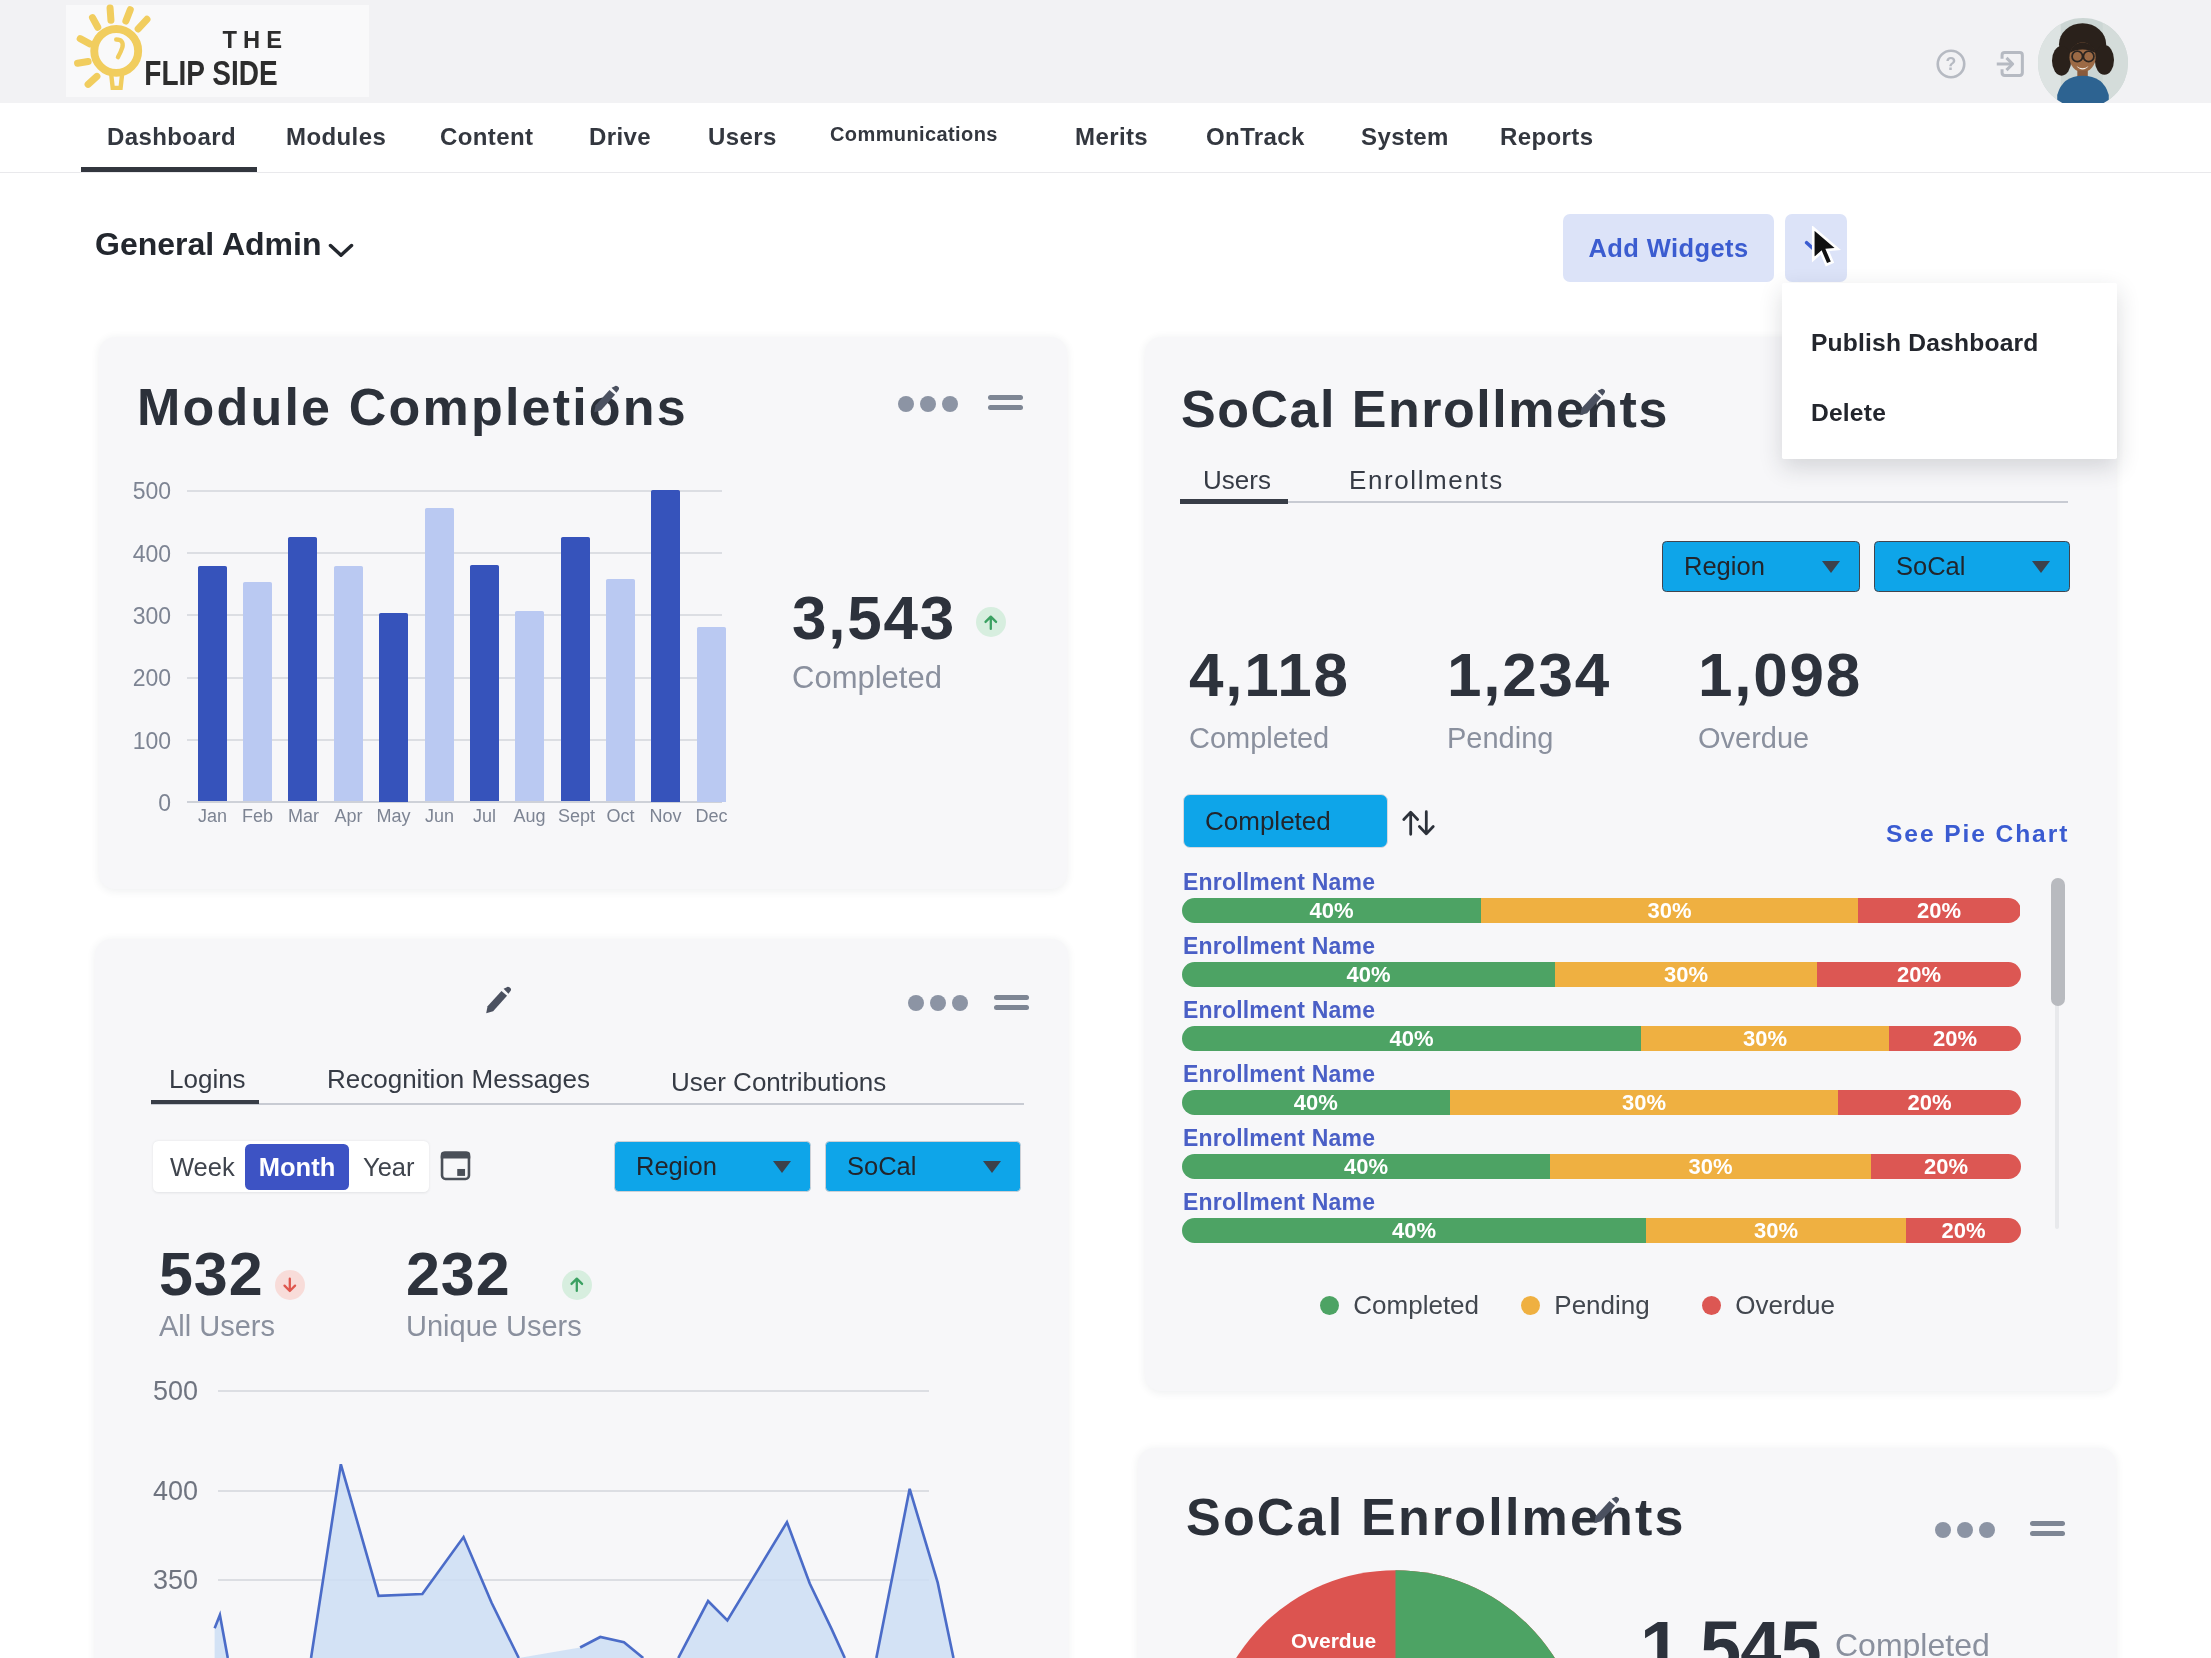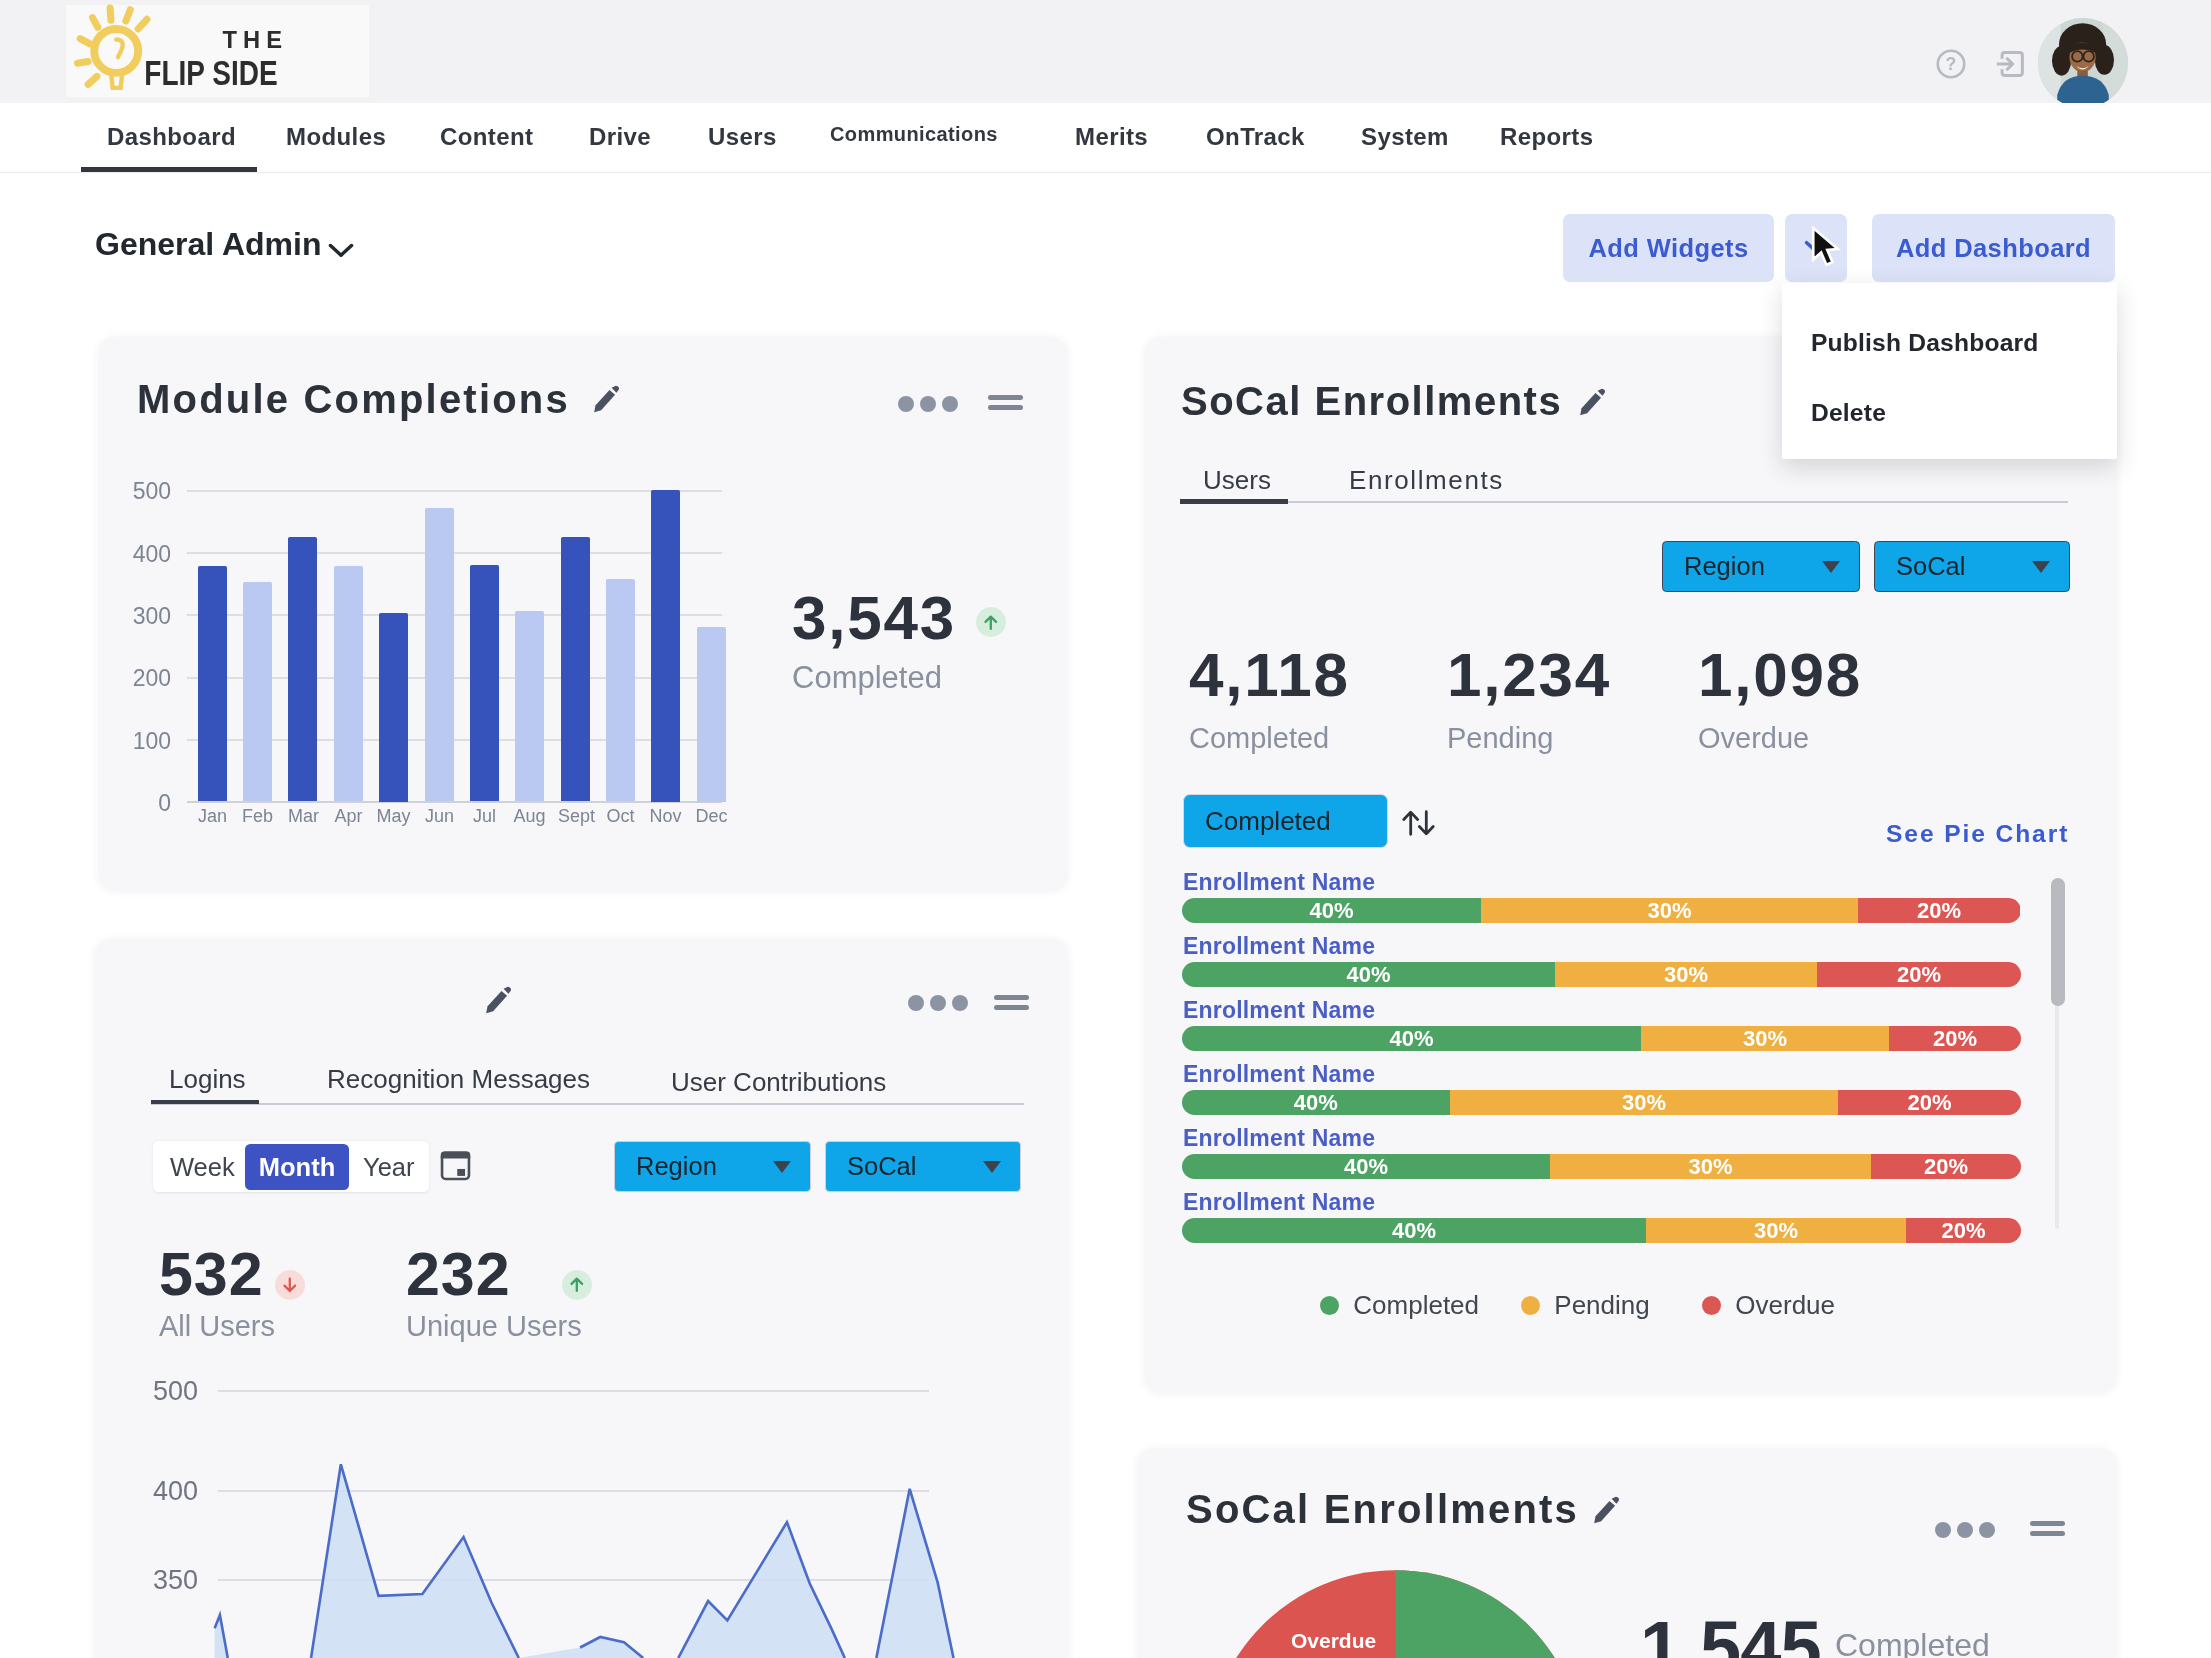--- a/index.html
+++ b/index.html
@@ -1,20 +1,20 @@
 <!DOCTYPE html>
 <html style="font-size:14px"><head>
 <meta charset="utf-8">
 <style>
   * { margin:0; padding:0; box-sizing:border-box; }
   html,body { width:2211px; height:1658px; background:#fff; font-family:"Liberation Sans", sans-serif; }
   #page { position:absolute; top:0; left:0; width:2211px; height:1658px; overflow:hidden; background:#fff; }
   .abs { position:absolute; }
   .card { position:absolute; background:#f7f7f9; border-radius:16px; box-shadow:0 1.8px 8.8px rgba(40,45,60,0.08); }
-  .ctitle { position:absolute; font-size:40px; font-weight:700; color:#2c313a; letter-spacing:2.2px; white-space:nowrap; }
+  .ctitle { position:absolute; font-size:52px; font-weight:700; color:#2c313a; letter-spacing:2.2px; white-space:nowrap; }
   .dots { position:absolute; display:flex; gap:6.1px; }
   .dots i { width:16px; height:16px; border-radius:50%; background:#8c94a4; }
   .grab { position:absolute; width:35px; }
   .grab i { display:block; height:5.3px; border-radius:2.6px; background:#7e8694; margin-bottom:4.4px; }
   .graytxt { position:absolute; color:#8a909e; font-size:29px; white-space:nowrap; }
   .bignum { position:absolute; font-size:56px; font-weight:700; color:#2d323c; white-space:nowrap; letter-spacing:0.9px; }
   .badge { position:absolute; width:30px; height:30px; border-radius:50%; }
   .bluebtn { position:absolute; background:#dce3f8; border-radius:7px; color:#3b5cd0; font-weight:700; font-size:25.5px; display:flex; align-items:center; justify-content:center; letter-spacing:0.4px; }
   .sel { position:absolute; background:#0ea5e9; border-radius:4.4px; font-size:25.5px; color:#21252c; display:flex; align-items:center; }
   .sel .caret { position:absolute; right:19.3px; width:0; height:0; border-left:9.7px solid transparent; border-right:9.7px solid transparent; border-top:12.3px solid #3c414b; }
@@ -106,21 +106,20 @@
   <svg class="abs" style="left:327px;top:242px;" width="28" height="17.6" viewBox="0 0 32 20">
     <path d="M4 4 L16 15 L28 4" fill="none" stroke="#23272e" stroke-width="4" stroke-linecap="round" stroke-linejoin="round"></path>
   </svg>
 
   <div class="bluebtn" style="left:1563px;top:214px;width:211px;height:68px;">Add Widgets</div>
   <div class="bluebtn" style="left:1785px;top:214px;width:62px;height:68px;">
     <svg width="24.6" height="16" viewBox="0 0 28 18">
         <path d="M3 3 L14 13 L25 3" fill="none" stroke="#3b5cd0" stroke-width="4" stroke-linecap="round" stroke-linejoin="round"></path>
       </svg>
   </div>
-  <div class="bluebtn" style="left:1872px;top:214px;width:243px;height:68px;">Add Dashboard</div>
 
   <svg class="abs" style="left:1808px;top:226px;z-index:70;" width="35" height="46" viewBox="0 0 40 52">
     <path d="M6 2 L6 38 L15 30 L21 44 L28 41 L22 27 L34 26 Z" fill="#111" stroke="#fff" stroke-width="3"></path>
   </svg>
 
   <div class="abs" style="left:1782px;top:283px;width:335px;height:176px;background:#fff;box-shadow:0 8.8px 23px rgba(30,35,50,0.16);border-radius:1.8px;z-index:60;"></div>
   <div class="abs menu-item" style="left:1811px;top:329px;z-index:61;">Publish Dashboard</div>
   <div class="abs menu-item" style="left:1811px;top:399px;z-index:61;">Delete</div>
 
   <div class="card" style="left:99px;top:337px;width:968px;height:552px;"></div>

